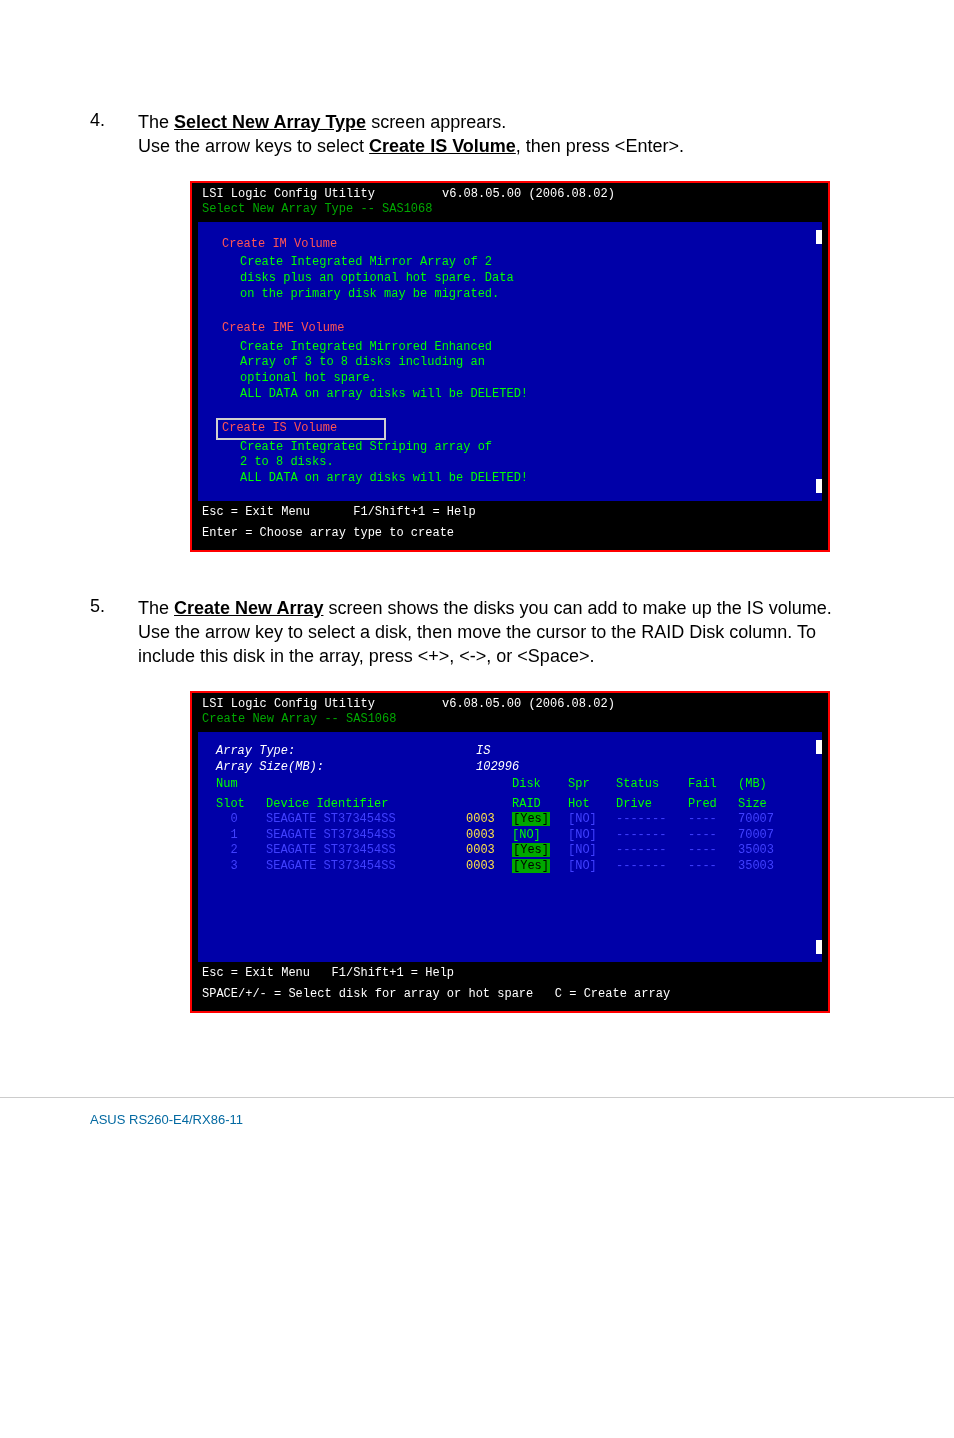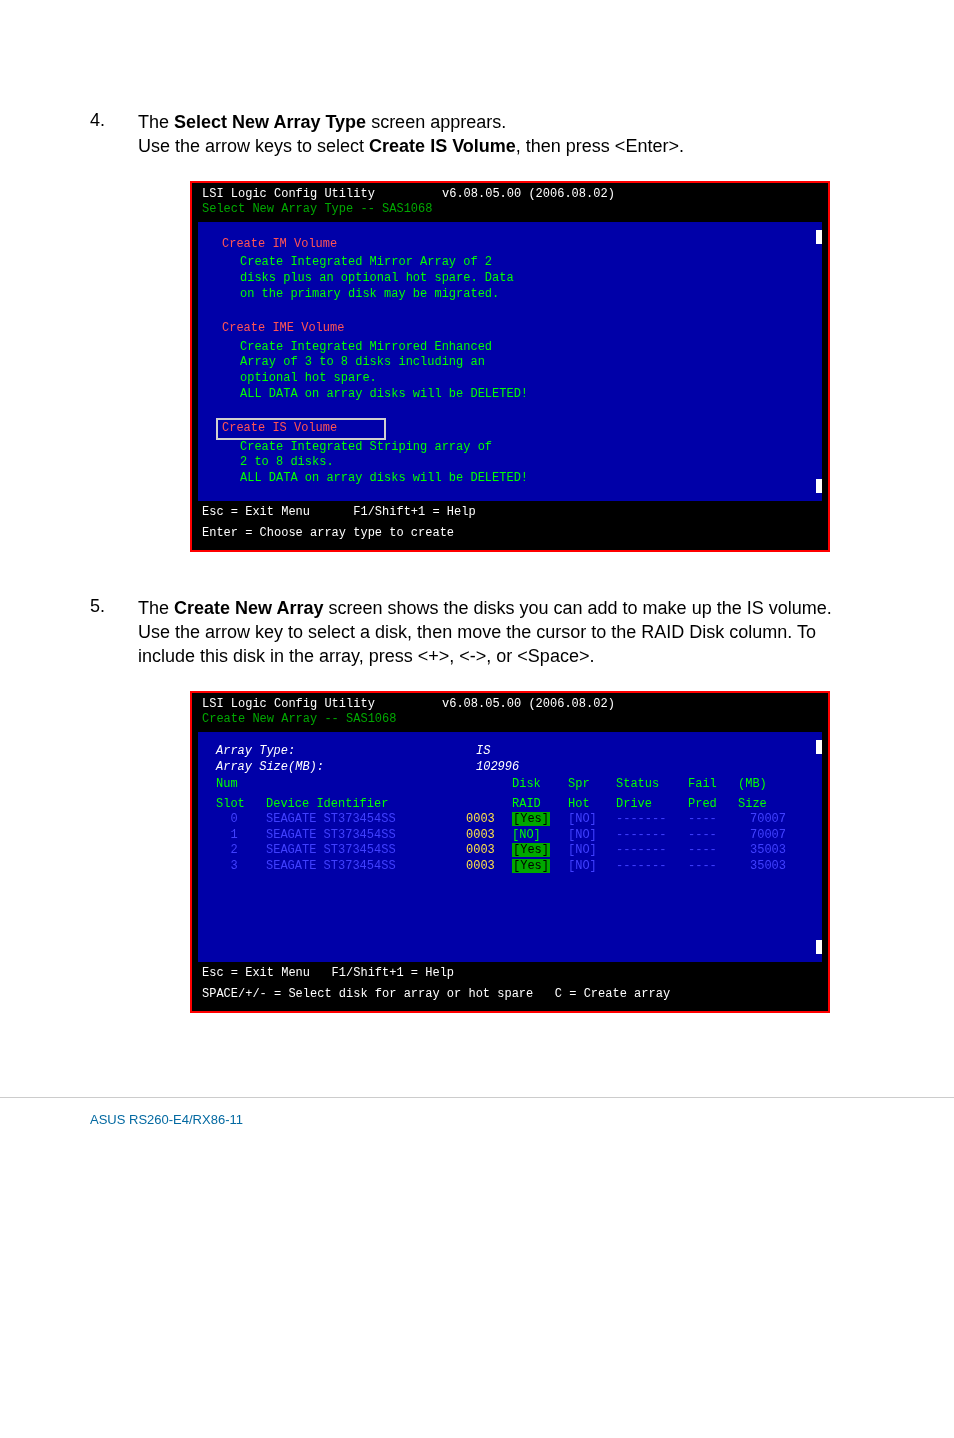--- a/index.html
+++ b/index.html
@@ -19,21 +19,21 @@
   }
   .step-num {
     width: 48px;
     flex-shrink: 0;
     font-size: 18px;
   }
   .step-body {
     font-size: 18px;
     line-height: 1.35;
   }
-  .bold { font-weight: bold; }
+  .bold { font-weight: bold; text-decoration: underline; }
 
   .bios-box {
     margin: 22px 0 44px 100px;
     width: 640px;
     background: #000;
     border: 2px solid #ff0000;
     font-family: "Courier New", monospace;
     font-size: 12px;
     line-height: 1.3;
     padding-bottom: 2px;
@@ -118,21 +118,21 @@
 
   .bios-table-row { display: flex; }
   .cell-slot { width: 50px; color: #4040ff; text-align: center; padding-right:14px; }
   .cell-dev { width: 200px; color: #4040ff; }
   .cell-rev { width: 46px; color: #fde047; }
   .cell-raid { width: 56px; color: #00ff00; }
   .cell-raid span.yes { background: #00a800; color:#000; padding:0 1px;margin-top:9px;}
   .cell-hot { width: 48px; color: #4040ff; }
   .cell-drive { width: 72px; color: #4040ff; }
   .cell-pred { width: 50px; color: #4040ff; }
-  .cell-size { width: 60px; color: #4040ff; text-align: center; }
+  .cell-size { width: 60px; color: #4040ff; text-align: left; }
 
   .footer-bar {
     border-top: 1px solid #ccc;
     padding: 14px 90px 0 90px;
     display: flex;
     justify-content: flex-start;
     font-size: 13px;
     color: #0369a1;
   }
 </style>

